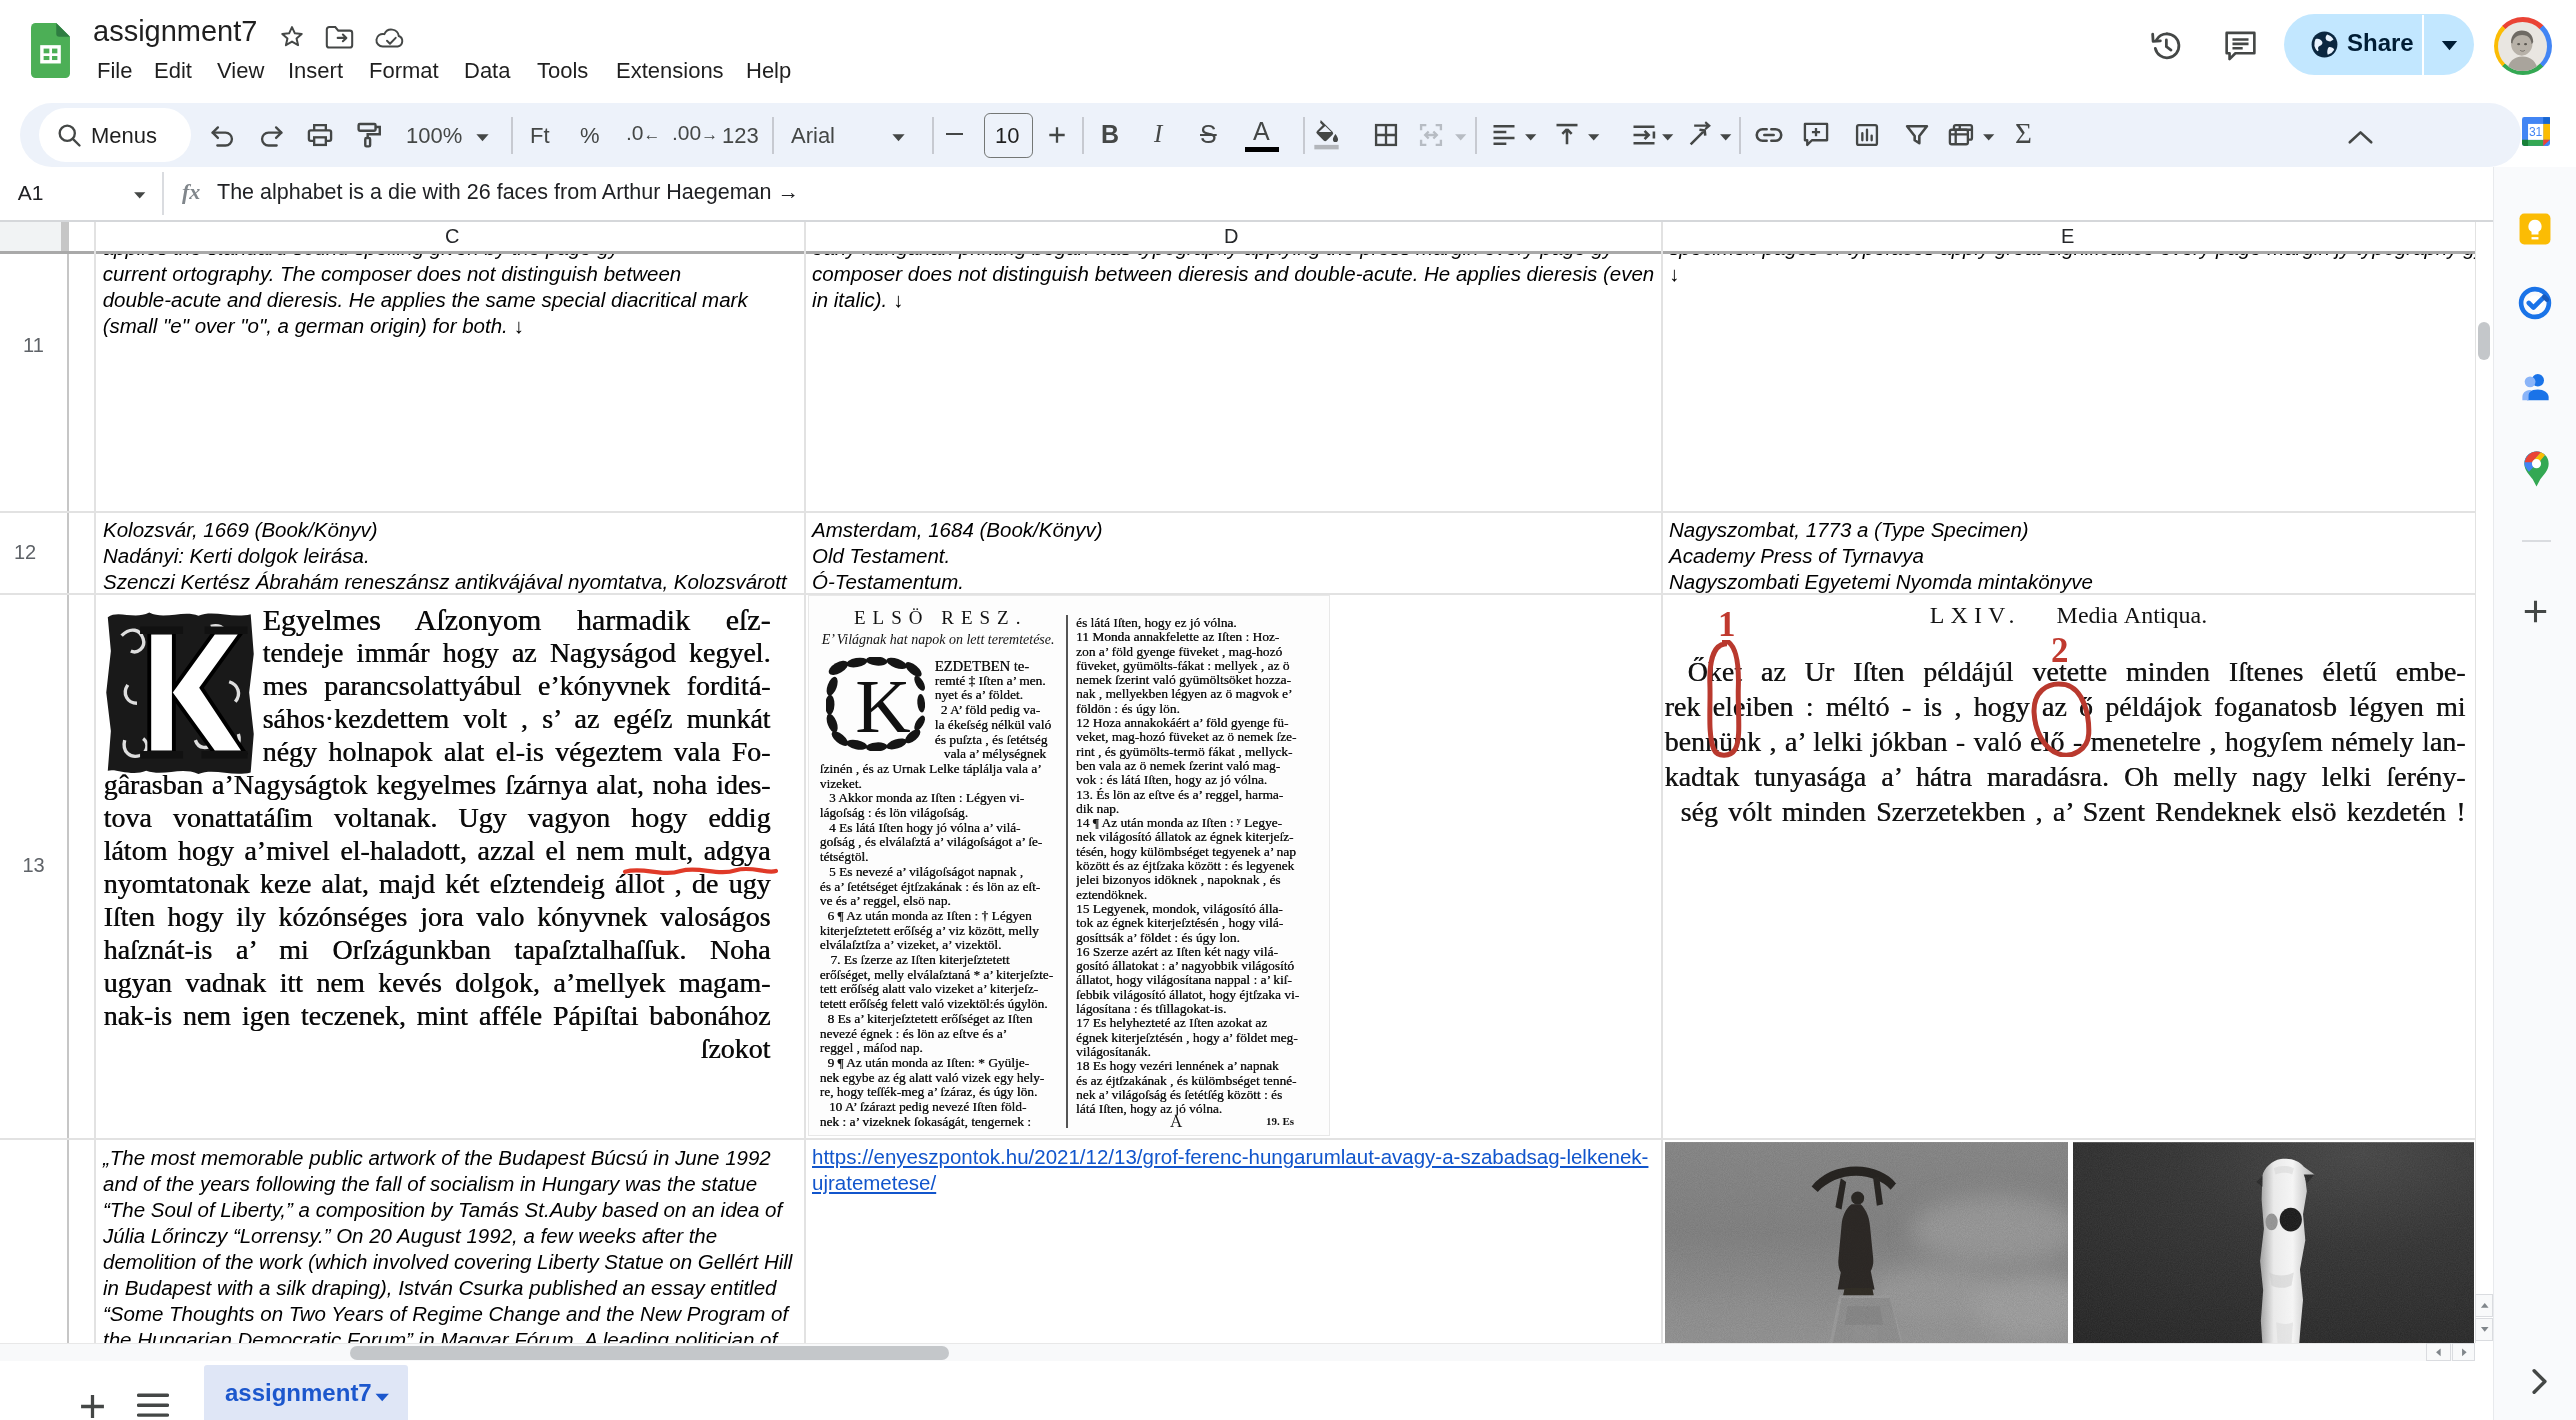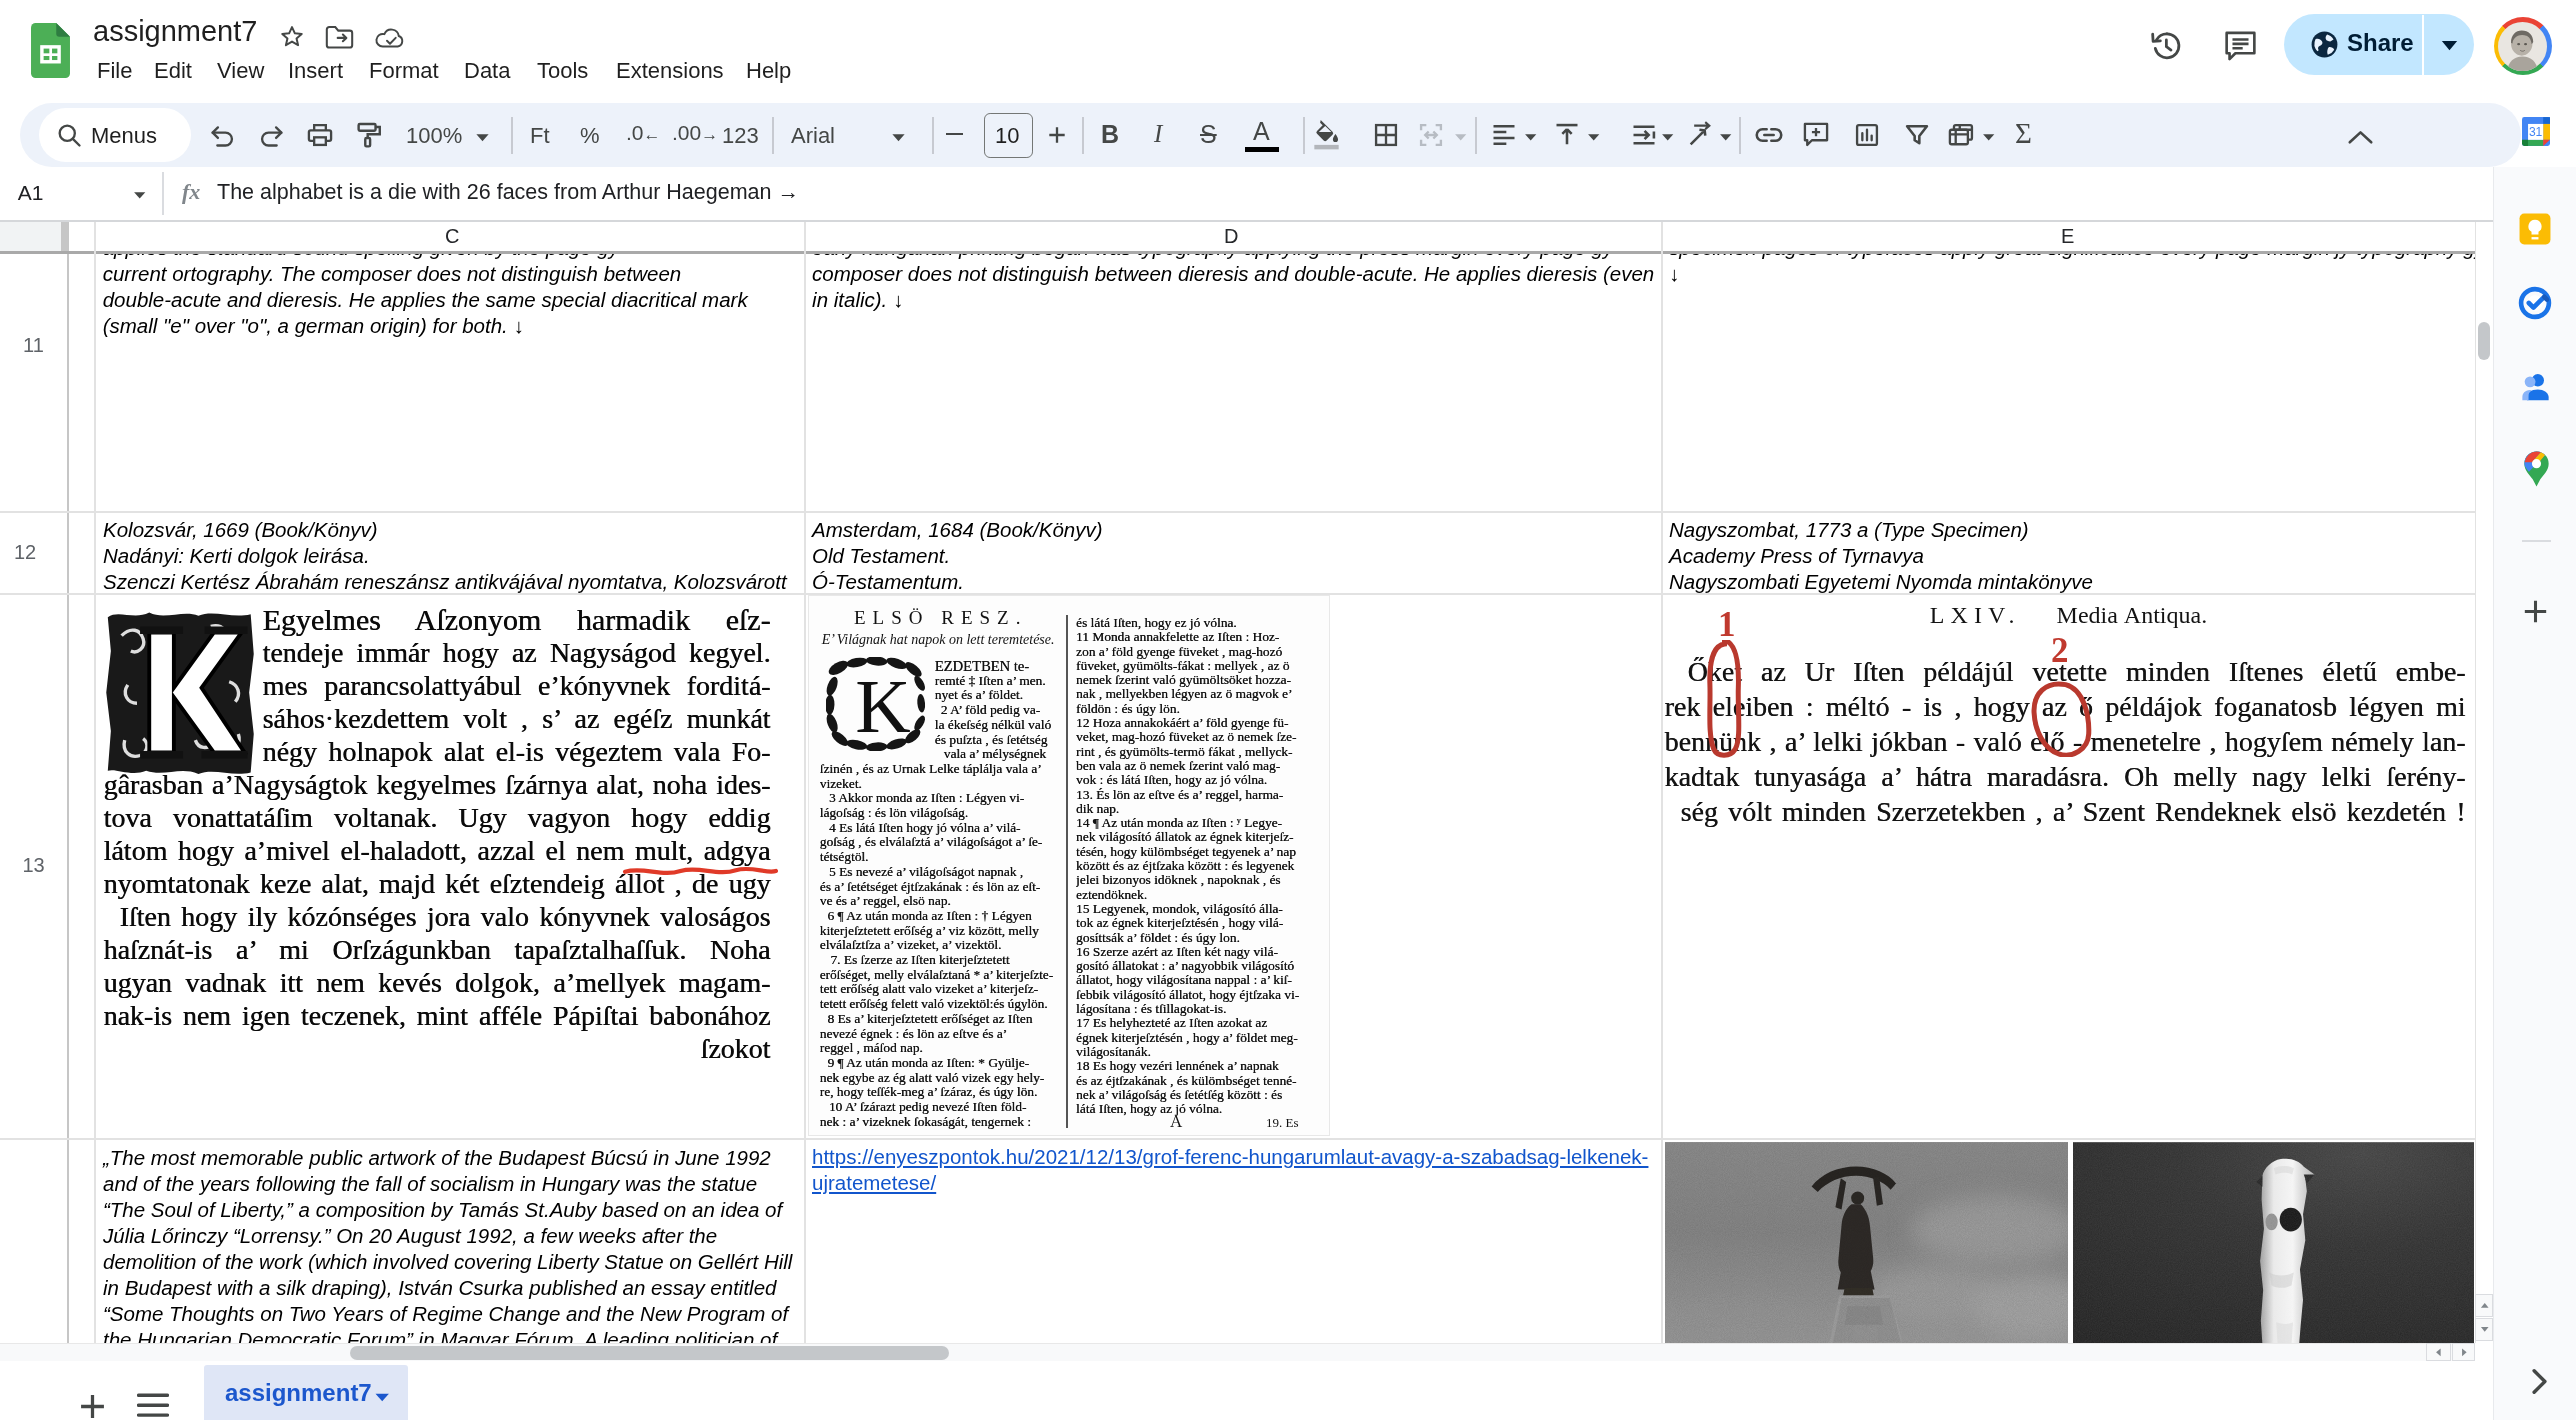--- a/index.html
+++ b/index.html
@@ -295,21 +295,21 @@
     <div class="abs" style="left:8.4px;top:9.2px;width:667px;font-family:'Liberation Serif',serif;color:#0a0a0a;line-height:33px;text-shadow:0.5px 0 0 #222;">
           <div style="margin-left:159px;font-size:30px;text-align:justify;text-align-last:justify;">Egyelmes Aſzonyom harmadik eſz-</div>
           <div style="margin-left:159px;font-size:28px;text-align:justify;text-align-last:justify;">tendeje immár hogy az Nagyságod kegyel.</div>
           <div style="margin-left:159px;font-size:28px;text-align:justify;text-align-last:justify;">mes parancsolattyábul e’kónyvnek forditá-</div>
           <div style="margin-left:159px;font-size:28px;text-align:justify;text-align-last:justify;">sáhos·kezdettem volt , s’ az egéſz munkát</div>
           <div style="margin-left:159px;font-size:28px;text-align:justify;text-align-last:justify;">négy holnapok alat el-is végeztem vala Fo-</div>
           <div style="margin-left:0px;font-size:28px;text-align:justify;text-align-last:justify;">gârasban a’Nagyságtok kegyelmes ſzárnya alat, noha ides-</div>
           <div style="margin-left:0px;font-size:28px;text-align:justify;text-align-last:justify;">tova vonattatáſim voltanak. Ugy vagyon hogy eddig</div>
           <div style="margin-left:0px;font-size:28px;text-align:justify;text-align-last:justify;">látom hogy a’mivel el-haladott, azzal el nem mult, adgya</div>
           <div style="margin-left:0px;font-size:28px;text-align:justify;text-align-last:justify;">nyomtatonak keze alat, majd két eſztendeig állot , de ugy</div>
-          <div style="margin-left:16px;font-size:28px;text-align:justify;text-align-last:justify;">Iſten hogy ily kózónséges jora valo kónyvnek valoságos</div>
+          <div style="margin-left:0px;font-size:28px;text-align:justify;text-align-last:justify;">Iſten hogy ily kózónséges jora valo kónyvnek valoságos</div>
           <div style="margin-left:0px;font-size:28px;text-align:justify;text-align-last:justify;">haſznát-is a’ mi Orſzágunkban tapaſztalhaſſuk. Noha</div>
           <div style="margin-left:0px;font-size:28px;text-align:justify;text-align-last:justify;">ugyan vadnak itt nem kevés dolgok, a’mellyek magam-</div>
           <div style="margin-left:0px;font-size:28px;text-align:justify;text-align-last:justify;">nak-is nem igen teczenek, mint afféle Pápiſtai babonához</div>
           <div style="margin-left:0px;font-size:28px;text-align:right;">ſzokot</div>
         </div>
     <svg class="abs" style="left:527px;top:270px" width="157" height="14" viewBox="0 0 204 18">
           <path d="M4 10 c24-7 48 7 72-1 c24-7 48 7 72-1 c20-6 40 5 52 1" fill="none" stroke="#e03a28" stroke-width="5.5" stroke-linecap="round"></path>
         </svg>
   </div>
 
@@ -404,21 +404,21 @@
           <div>lágosítana :  és tſillagokat-is.</div>
           <div>17  Es helyhezteté az Iſten azokat az</div>
           <div>égnek kiterjeſztésén , hogy a’ földet meg-</div>
           <div>világosítanák.</div>
           <div>18  Es hogy vezéri lennének a’ napnak</div>
           <div>és az éjtſzakának ,  és külömbséget tenné-</div>
           <div>nek a’ világoſság és ſetétſég között :  és</div>
           <div>látá Iſten, hogy az jó vólna.</div>
         </div>
     <div class="abs" style="left:361px;top:516px;font-size:17px;">A</div>
-    <div class="abs" style="left:457px;top:519px;font-size:13px;">19. Es</div>
+    <div class="abs" style="left:457px;top:519px;font-size:11px;font-weight:bold;">19. Es</div>
   </div>
 
   <div id="e13" class="abs" style="left:1663px;top:372px;width:811px;height:543px;overflow:hidden;font-family:'Liberation Serif',serif;color:#131313;">
     <div class="abs" style="left:0;top:8.4px;width:811px;text-align:center;font-size:24px;"><span style="letter-spacing:6.1px;">LXIV.</span>  Media Antiqua.</div>
     <div class="abs" style="left:1.5px;top:60px;width:801px;font-size:28px;line-height:35px;text-shadow:0.4px 0 0 #333;">
           <div style="padding-left:23px;text-align:justify;text-align-last:justify;">Őket az Ur Iſten példájúl vetette minden Iſtenes életű embe-</div>
           <div style="padding-left:0px;text-align:justify;text-align-last:justify;">rek eleiben : méltó - is , hogy az ő példájok foganatosb légyen mi</div>
           <div style="padding-left:0px;text-align:justify;text-align-last:justify;">bennünk , a’ lelki jókban - való elő - menetelre , hogyſem némely lan-</div>
           <div style="padding-left:0px;text-align:justify;text-align-last:justify;">kadtak tunyasága a’ hátra maradásra. Oh melly nagy lelki ſerény-</div>
           <div style="padding-left:16px;text-align:justify;text-align-last:justify;">ség vólt minden Szerzetekben , a’ Szent Rendeknek elsö kezdetén !</div>

